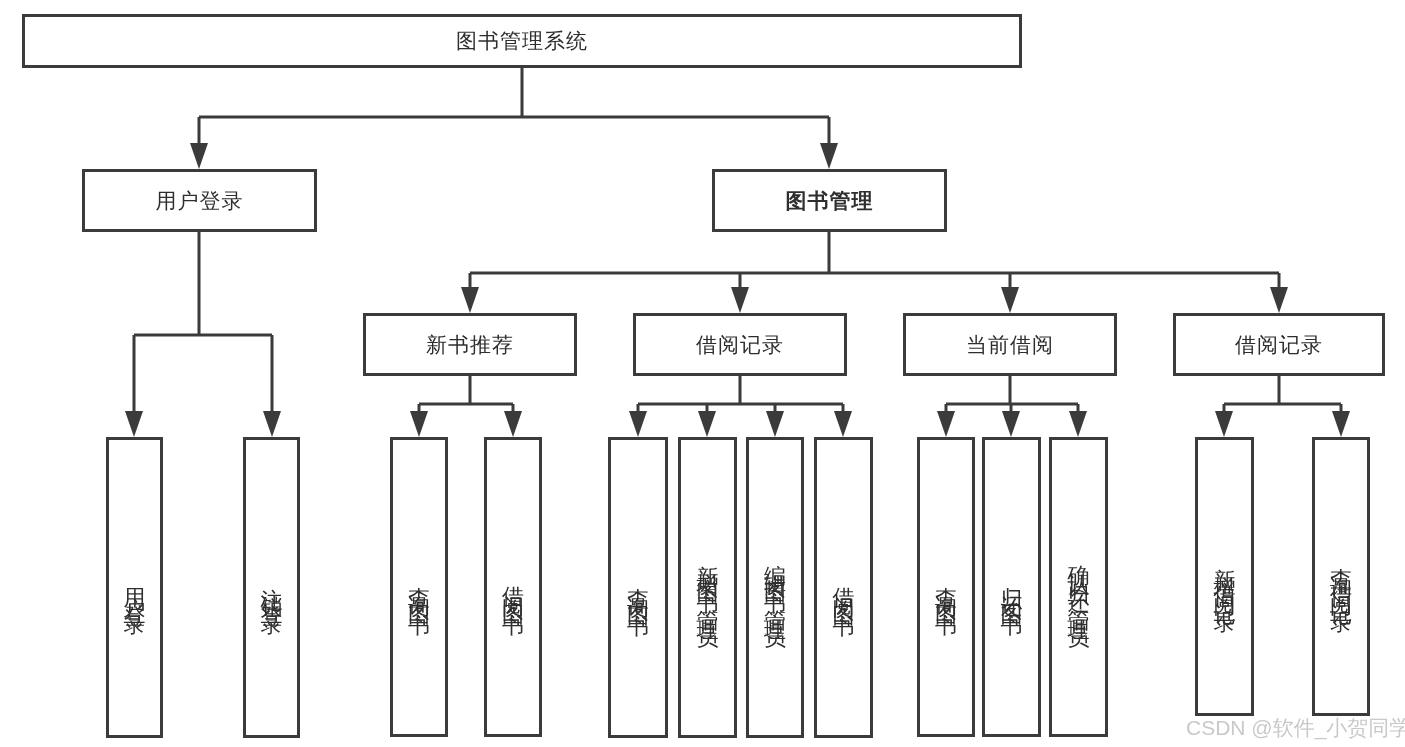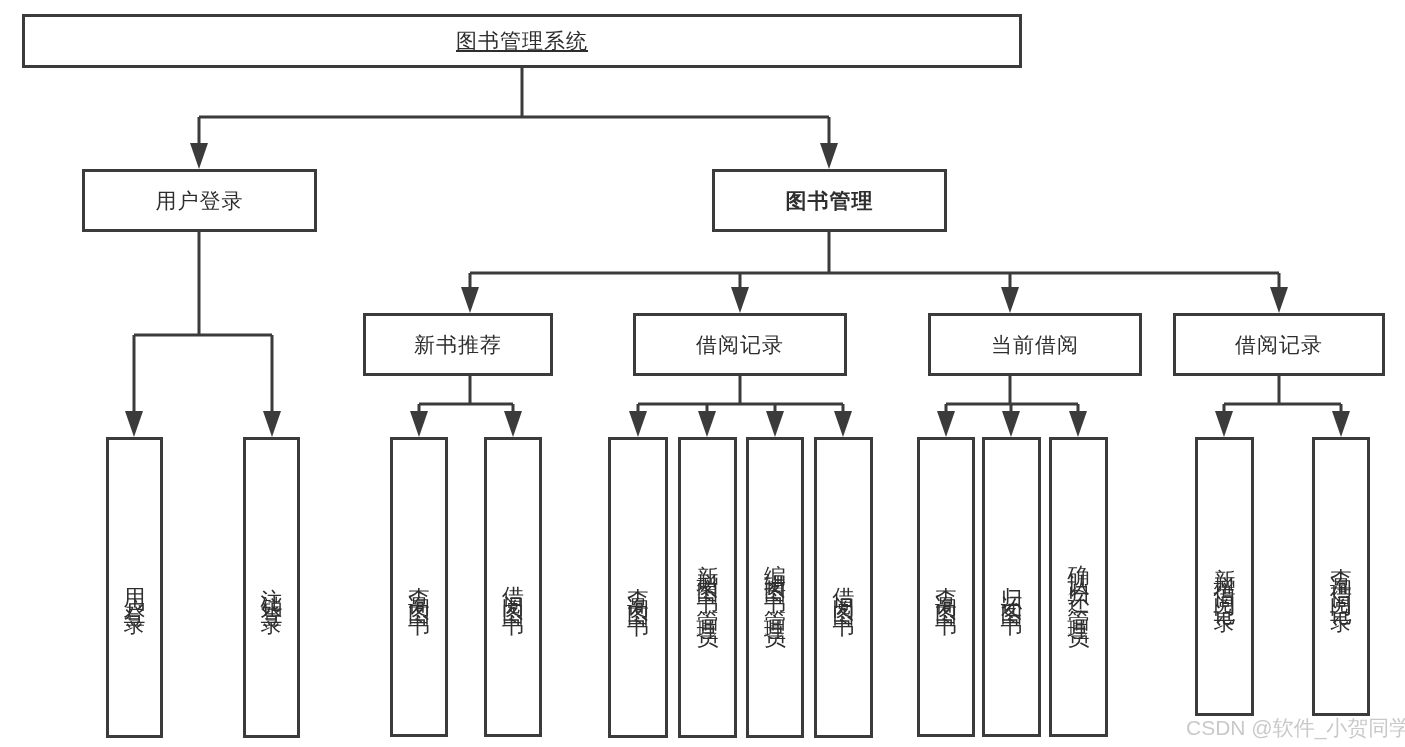--- a/index.html
+++ b/index.html
@@ -68,38 +68,38 @@
       <polygon points="766,411 775,437 784,411"></polygon>
       <polygon points="834,411 843,437 852,411"></polygon>
       <polygon points="937,411 946,437 955,411"></polygon>
       <polygon points="1002,411 1011,437 1020,411"></polygon>
       <polygon points="1069,411 1078,437 1087,411"></polygon>
       <polygon points="1215,411 1224,437 1233,411"></polygon>
       <polygon points="1332,411 1341,437 1350,411"></polygon>
     </g>
   </svg>
 
-  <div class="box" style="left:22px;top:14px;width:1000px;height:54px;text-decoration:underline;">
+  <div class="box" style="left:22px;top:14px;width:1000px;height:54px;">
     <span class="hlabel">图书管理系统</span>
   </div>
 
   <div class="box" style="left:82px;top:169px;width:235px;height:63px;">
     <span class="hlabel">用户登录</span>
   </div>
   <div class="box" style="left:712px;top:169px;width:235px;height:63px;font-weight:bold;">
     <span class="hlabel">图书管理</span>
   </div>
 
-  <div class="box" style="left:363px;top:313px;width:190px;height:63px;">
+  <div class="box" style="left:363px;top:313px;width:214px;height:63px;">
     <span class="hlabel">新书推荐</span>
   </div>
   <div class="box" style="left:633px;top:313px;width:214px;height:63px;">
     <span class="hlabel">借阅记录</span>
   </div>
-  <div class="box" style="left:903px;top:313px;width:214px;height:63px;margin-left:25px;">
+  <div class="box" style="left:903px;top:313px;width:214px;height:63px;">
     <span class="hlabel">当前借阅</span>
   </div>
   <div class="box" style="left:1173px;top:313px;width:212px;height:63px;">
     <span class="hlabel">借阅记录</span>
   </div>
 
   <div class="box" style="left:106px;top:437px;width:57px;height:301px;">
     <span class="vlabel">用户登录</span>
   </div>
   <div class="box" style="left:243px;top:437px;width:57px;height:301px;">

